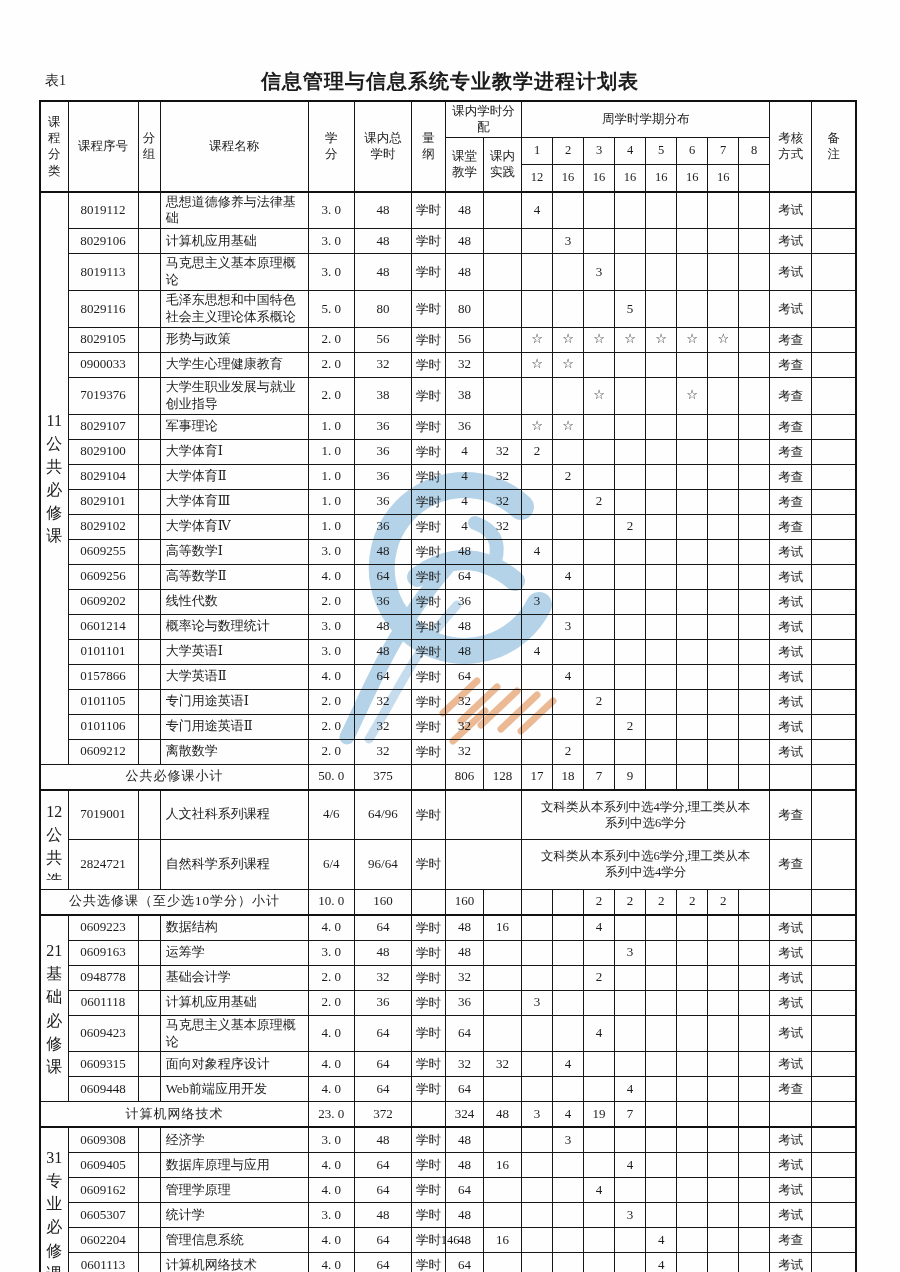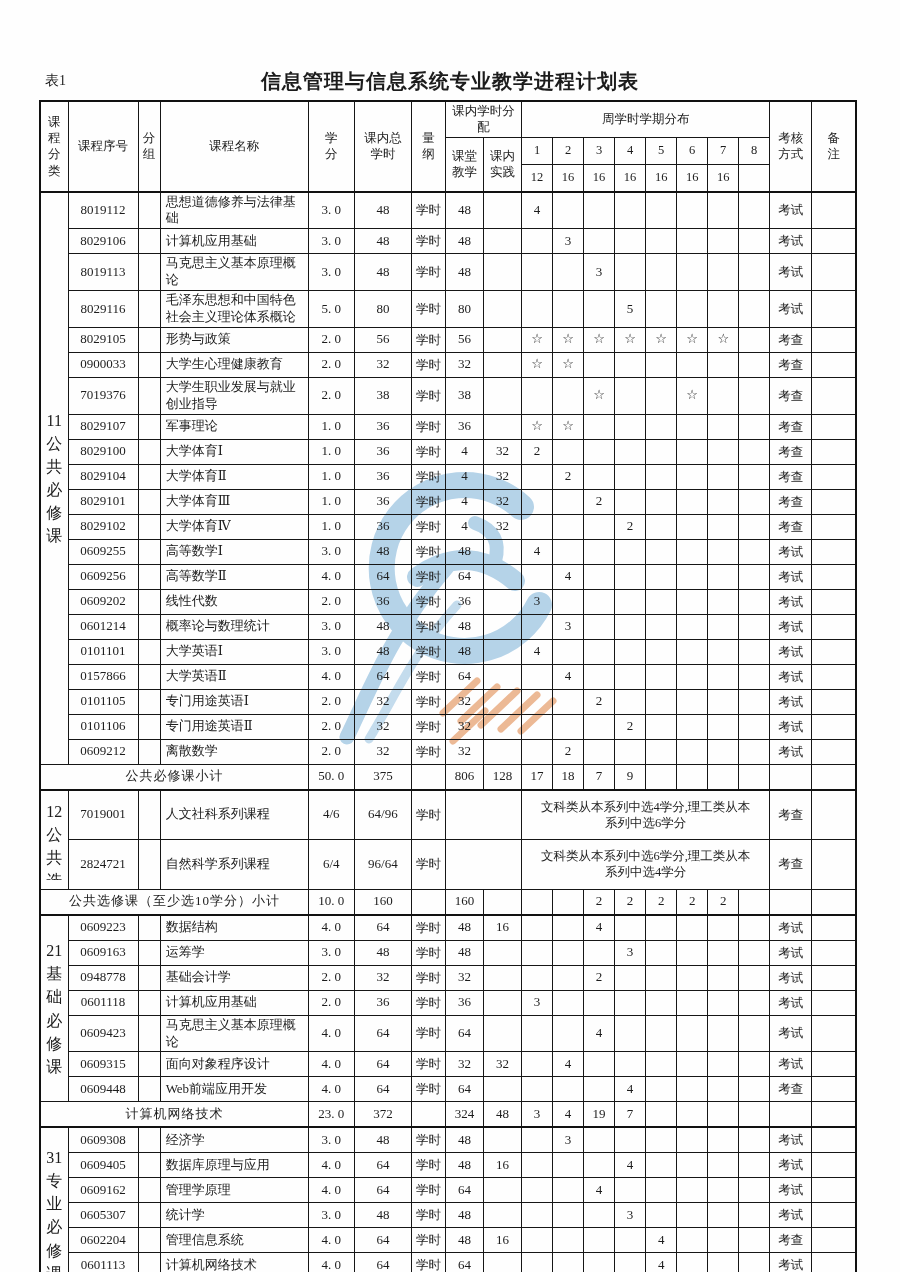--- a/index.html
+++ b/index.html
@@ -914,13 +914,14 @@
             <td class="num"></td>
             <td class="num"></td>
             <td class="num"></td>
             <td>考试</td>
             <td></td>
           </tr>
         </tbody>
       </table>
   </div>
 
+  <div class="page-number">146</div>
 </div>
 
 </body></html>

